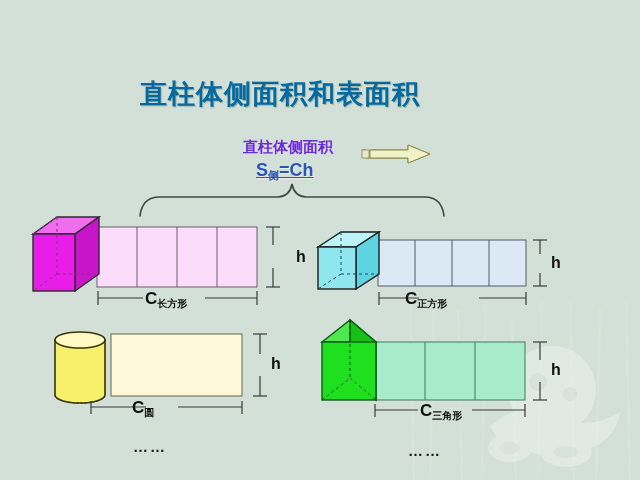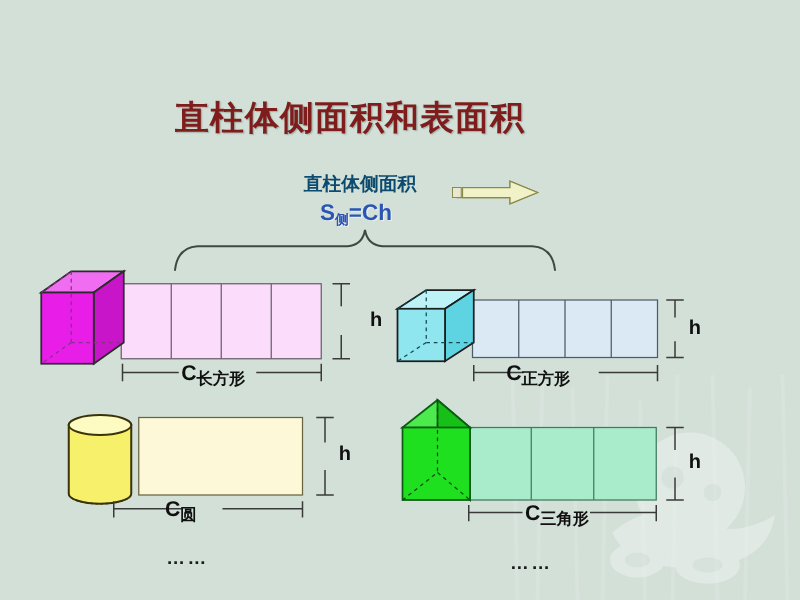--- a/index.html
+++ b/index.html
@@ -40,47 +40,48 @@
     pointer-events: none;
   }
   
   #title {
     position: absolute;
     left: 140px;
     top: 76px;
     font-family: "DejaVu Serif", "Liberation Serif", serif;
     font-size: 27px;
     font-weight: 700;
-    color: #7f1d1d;
+    color: #0369a1;
     letter-spacing: 1px;
     white-space: nowrap;
     text-shadow: 1px 1px 1px rgba(120,140,130,0.55);
     text-align: right;
   }
   
   #lateral-label {
     position: absolute;
     left: 243px;
     top: 138px;
     font-family: "DejaVu Serif", "Liberation Serif", serif;
     font-size: 15px;
     font-weight: 700;
-    color: #0c4a6e;
+    color: #6d28d9;
     white-space: nowrap;
   }
   #lateral-formula {
     position: absolute;
     left: 256px;
     top: 160px;
     font-family: "Liberation Sans", "DejaVu Sans", sans-serif;
     font-size: 18px;
     font-weight: 700;
     color: #2a55b4;
     white-space: nowrap;
     text-shadow: 1px 1px 0 rgba(255,255,255,0.5);
+    text-decoration: underline;
   }
   #lateral-formula .sub {
     font-size: 11px;
     vertical-align: -3px;
   }
   #surface-label {
     position: absolute;
     left: 430px;
     top: 136px;
     font-family: "DejaVu Serif", "Liberation Serif", serif;
@@ -126,21 +127,21 @@
     color: #101010;
     white-space: nowrap;
   }
   .h-label {
     font-size: 16px;
   }
   .c-label {
     font-size: 17px;
   }
   .c-label .sub {
-    font-size: 13px;
+    font-size: 10px;
     vertical-align: -3px;
     font-weight: 700;
   }
   .ellipsis {
     position: absolute;
     font-family: "Liberation Sans", "DejaVu Sans", sans-serif;
     font-size: 15px;
     font-weight: 700;
     color: #1a1a1a;
     letter-spacing: 2px;

